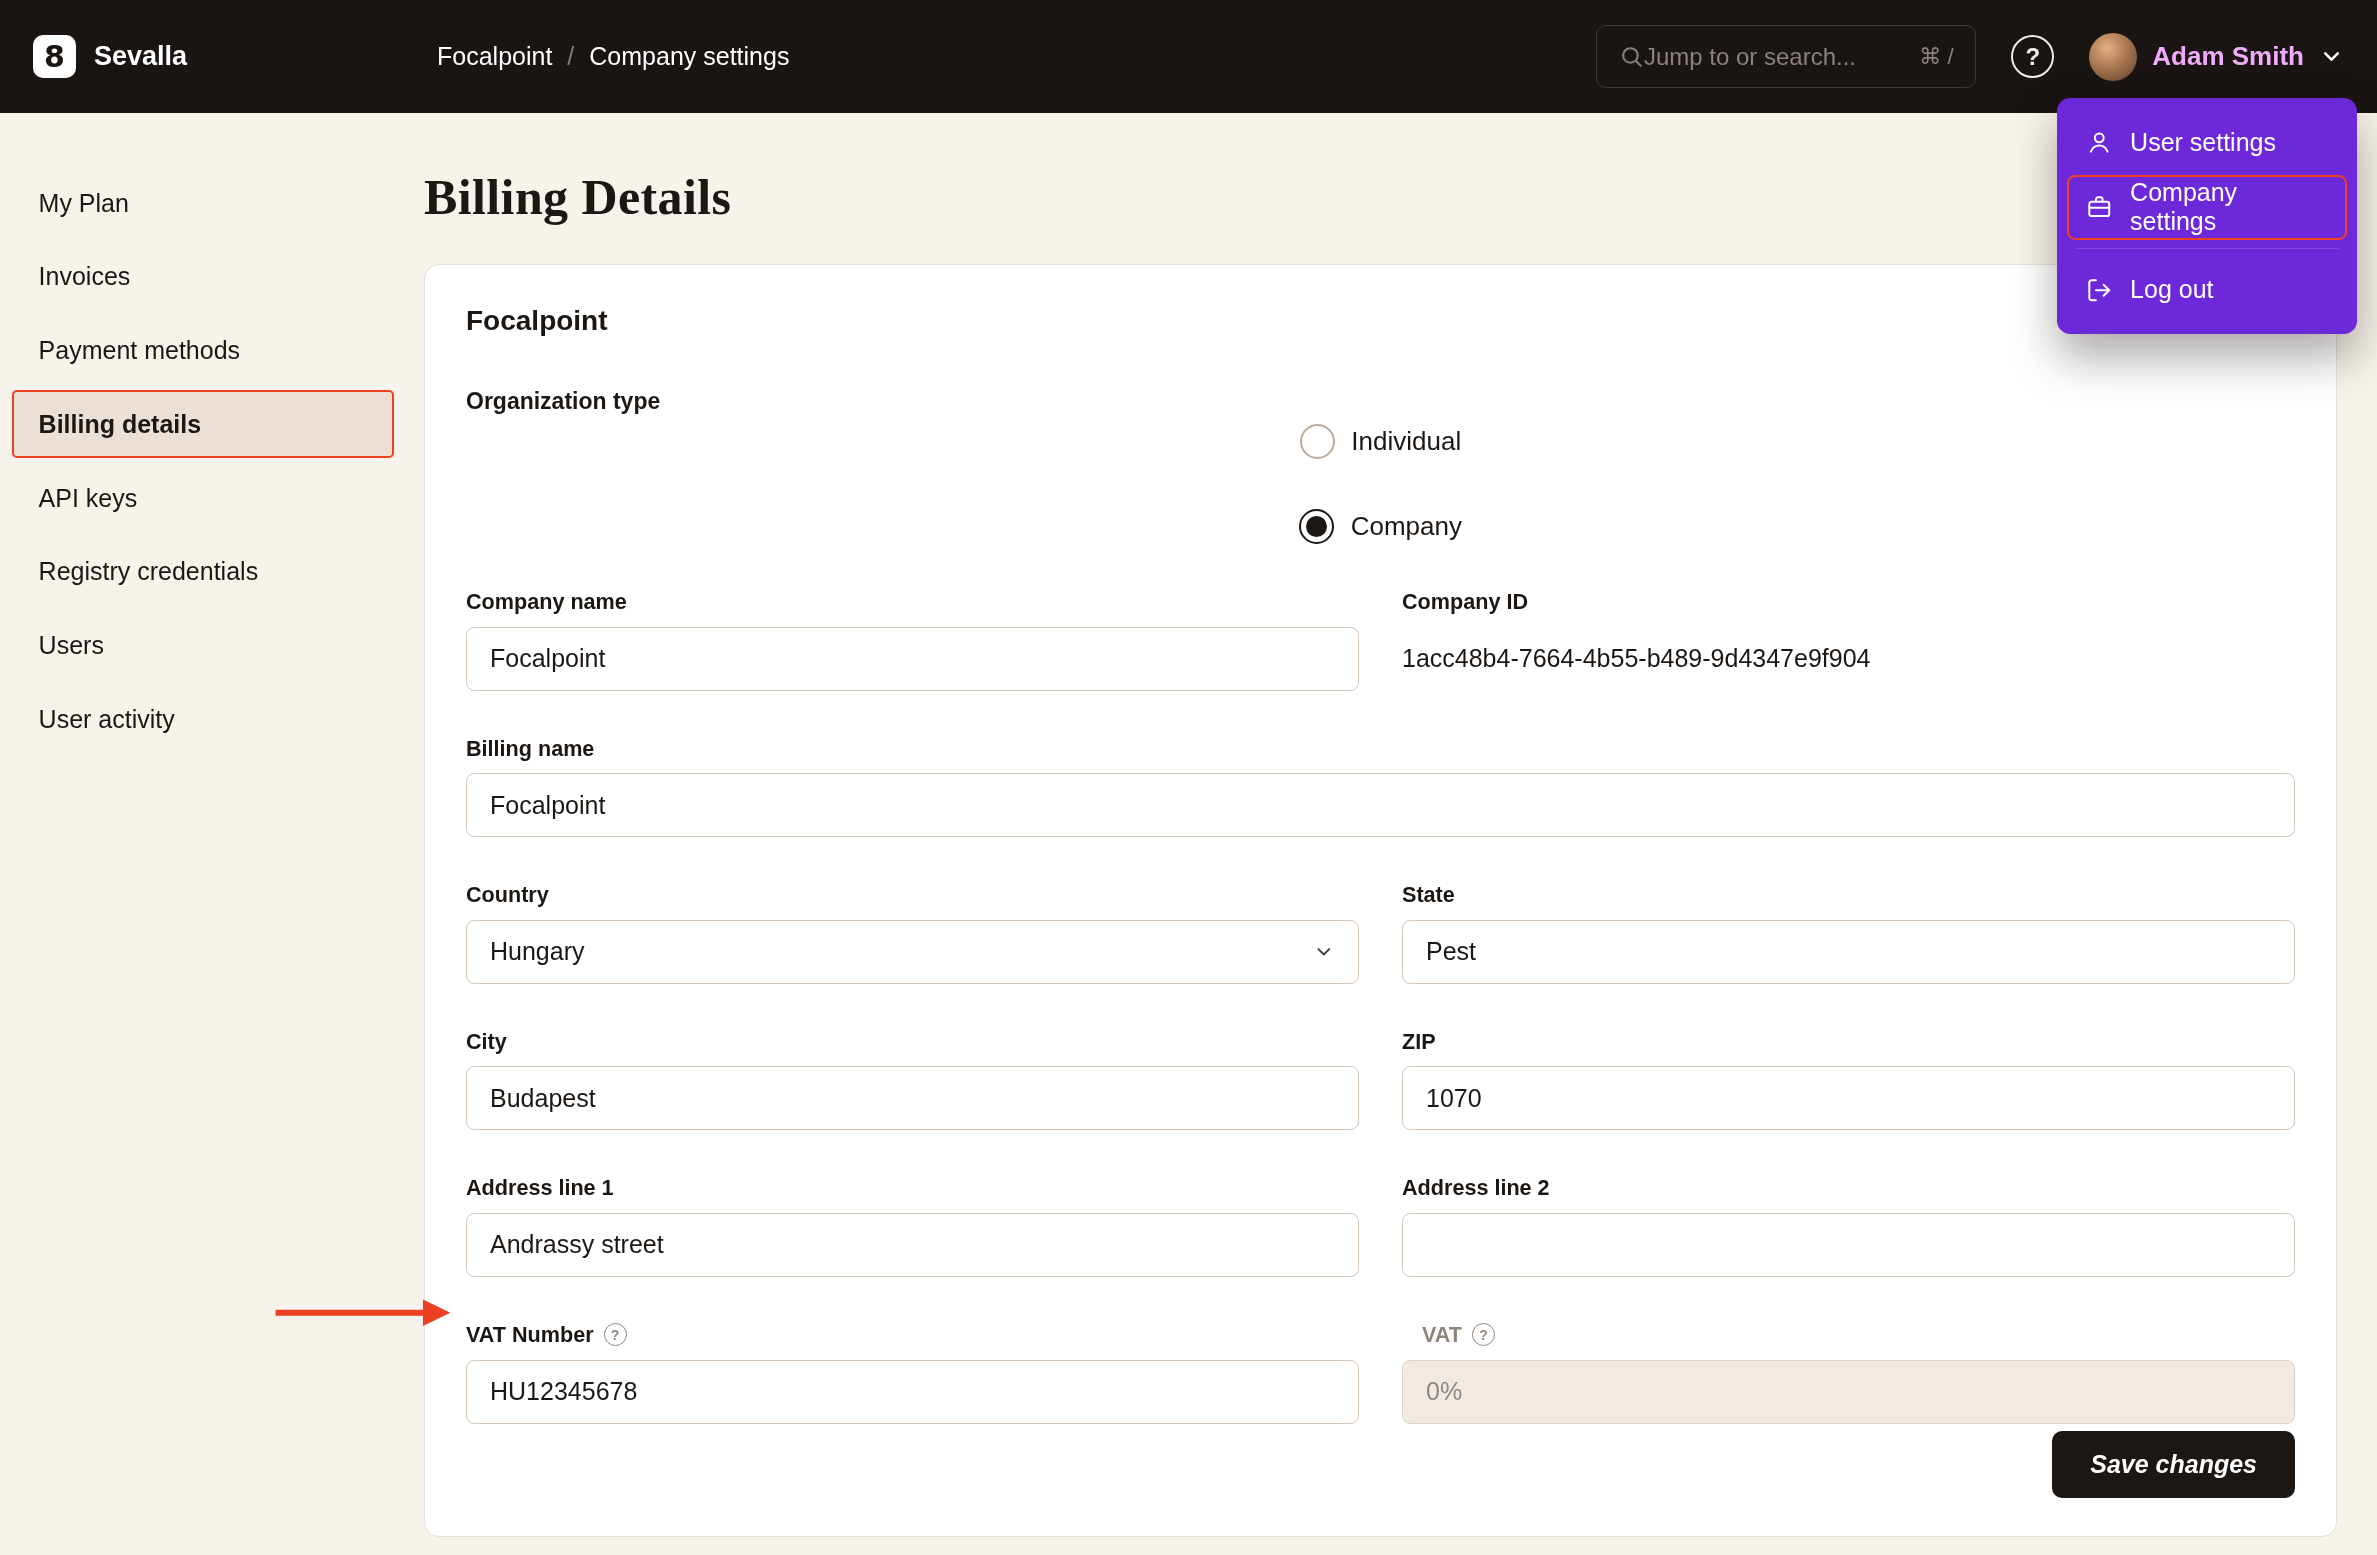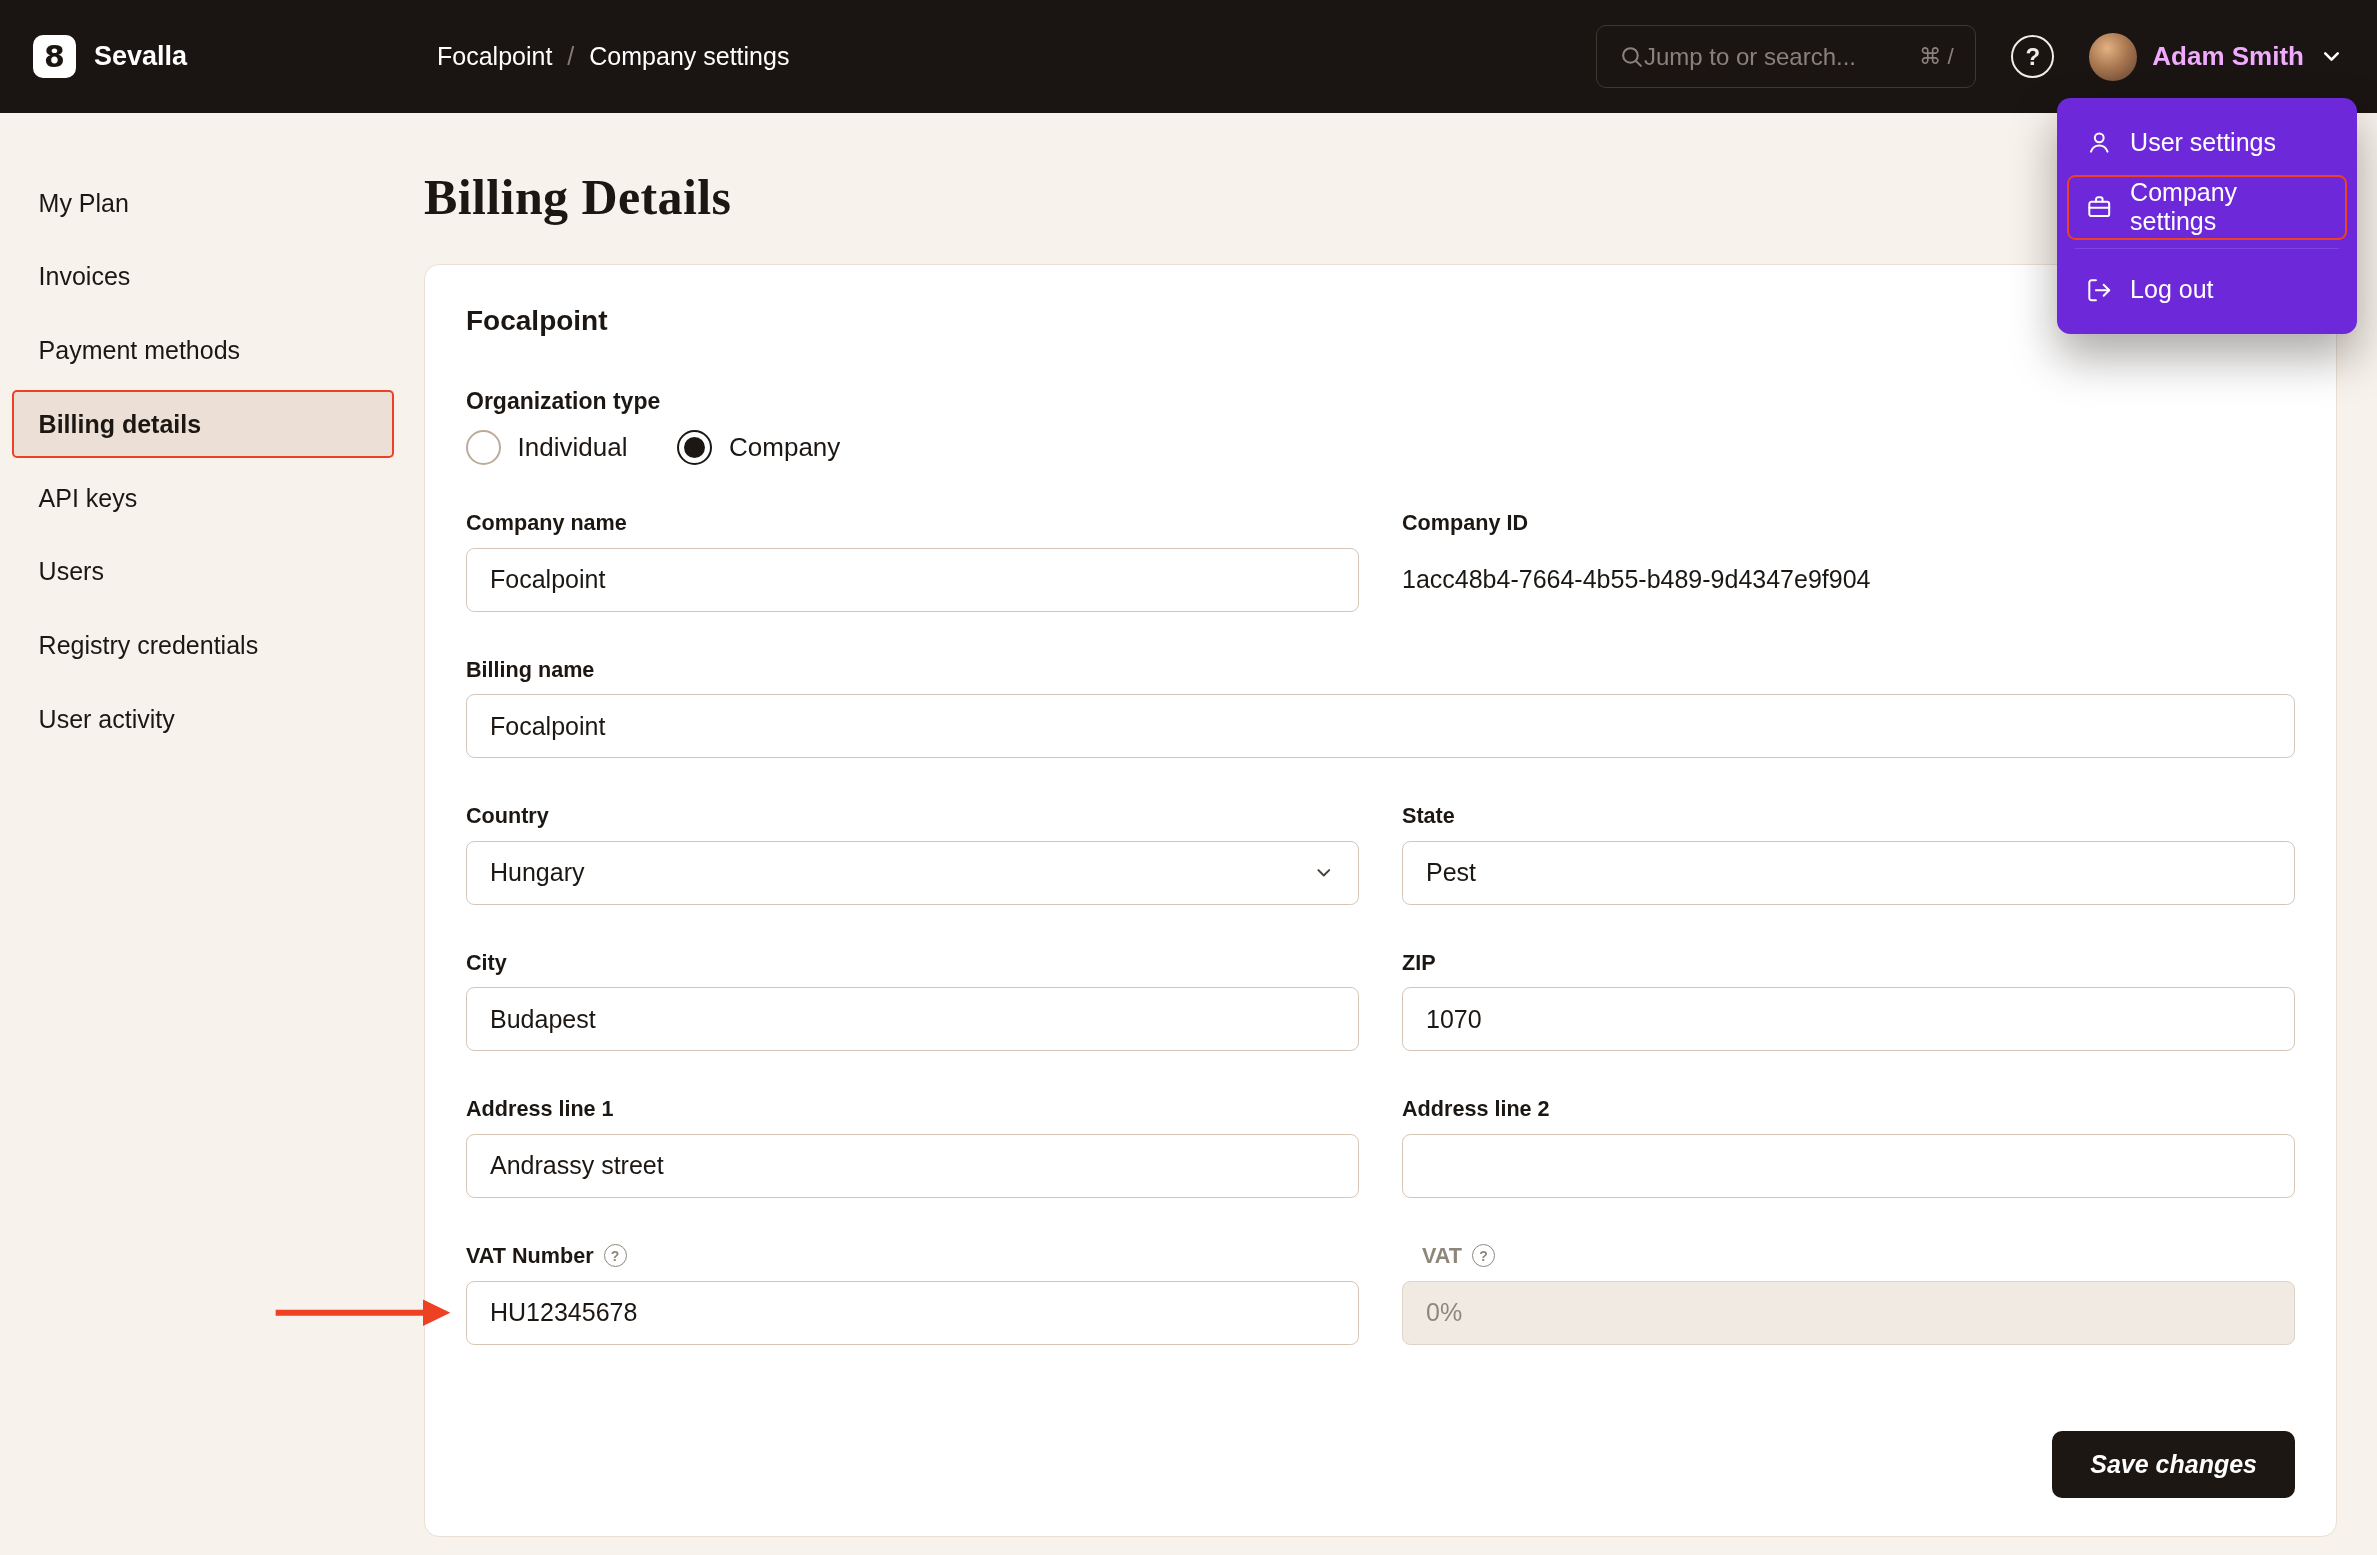--- a/index.html
+++ b/index.html
@@ -53,21 +53,21 @@
                border:2.5px solid transparent; border-radius:5px; cursor:pointer; }
   .side-item.active { background:#ece0d6; border-color:#ee4023; font-weight:700; }
 
   
   .main { position:absolute; top:113px; left:414px; right:0; bottom:0; padding:55px 40px 0 10px; }
   .page-title { font-family:"Liberation Serif", serif; font-size:50px; font-weight:600; letter-spacing:0.4px; }
   .card { margin-top:38px; height:1273px; background:#ffffff; border:0.8px solid #e9dfd4;
           border-radius:15px; padding:40px 41px 38px; display:flex; flex-direction:column; }
   .company-heading { font-size:28px; font-weight:700; }
   .section-label { margin-top:51px; font-size:23px; font-weight:700; }
-  .radio-row { margin-top:15px; display:flex; align-items:center; gap:50px; }
+  .radio-row { margin-top:9px; display:flex; align-items:center; gap:50px;flex-direction:column; }
   .radio { display:flex; align-items:center; gap:16.6px; font-size:26px; cursor:pointer; }
   .radio-circle { width:35px; height:35px; border-radius:50%; border:2.1px solid #bcab99;
                   background:#fff; position:relative; flex:0 0 auto; }
   .radio.selected .radio-circle { border:2.9px solid #1c1713; }
   .radio.selected .radio-circle::after { content:""; position:absolute; inset:5px; border-radius:50%;
                                          background:#1c1713; }
 
   .form-grid { display:grid; grid-template-columns:1fr 1fr; column-gap:43px; }
   .field { margin-top:45px; }
   .full { grid-column:1 / -1; }
@@ -151,22 +151,22 @@
     <span>Log out</span>
   </div>
 </div>
 
 <aside class="sidebar">
   <div class="side-item">My Plan</div>
   <div class="side-item">Invoices</div>
   <div class="side-item">Payment methods</div>
   <div class="side-item active">Billing details</div>
   <div class="side-item">API keys</div>
+  <div class="side-item">Registry credentials</div>
   <div class="side-item">Users</div>
-  <div class="side-item">Registry credentials</div>
   <div class="side-item">User activity</div>
 </aside>
 
 <main class="main">
   <h1 class="page-title">Billing Details</h1>
 
   <section class="card">
     <h2 class="company-heading">Focalpoint</h2>
 
     <div class="section-label">Organization type</div>

